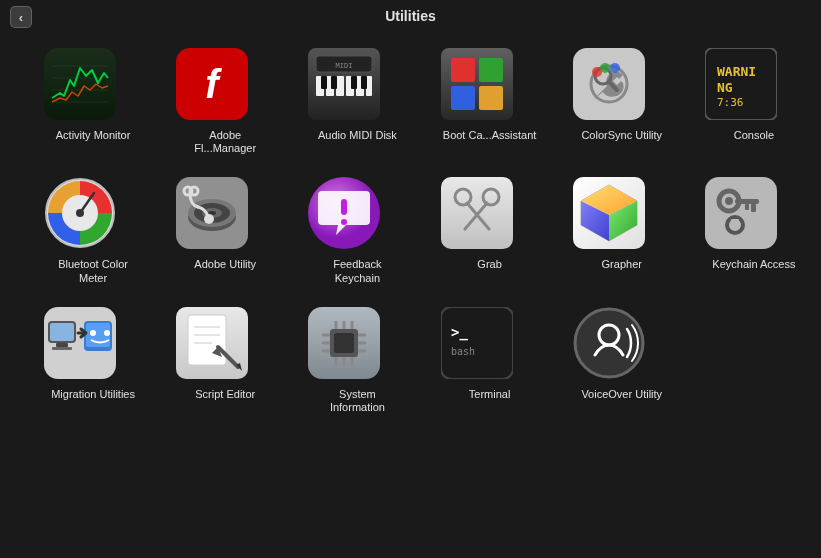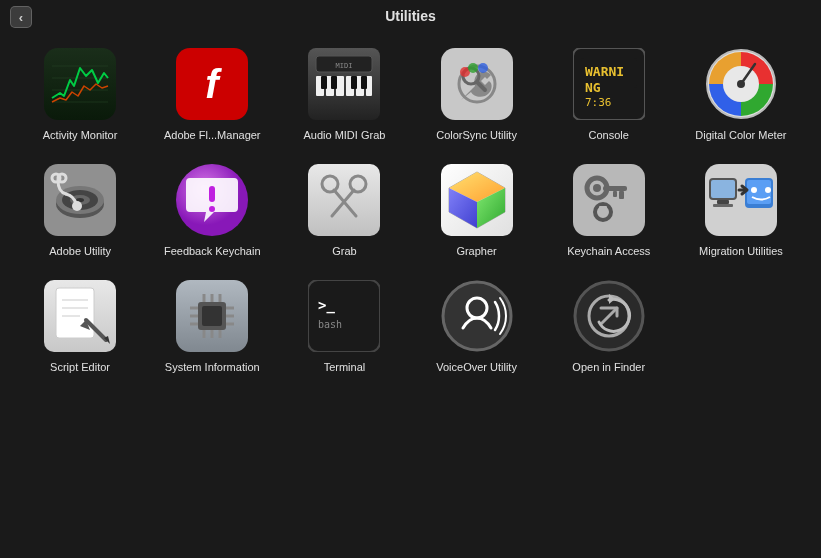--- a/index.html
+++ b/index.html
@@ -70,20 +70,21 @@
       width: 72px;
       height: 72px;
     }
 
     .app-label {
       color: #e0e0e0;
       font-size: 11px;
       text-align: center;
       line-height: 1.2;
       max-width: 100px;
+      margin-left: 26px;
     }
   </style>
 </head>
 <body>
 
 <div class="title-bar">
   <div class="back-btn">‹</div>
   <span>Utilities</span>
 </div>
 
@@ -144,24 +145,43 @@
 
         <rect x="13" y="28" width="6" height="13" rx="1" fill="#111"></rect>
         <rect x="23" y="28" width="6" height="13" rx="1" fill="#111"></rect>
         <rect x="43" y="28" width="6" height="13" rx="1" fill="#111"></rect>
         <rect x="53" y="28" width="6" height="13" rx="1" fill="#111"></rect>
 
         <rect x="8" y="8" width="56" height="16" rx="3" fill="#222" stroke="#555" stroke-width="1"></rect>
         <text x="36" y="20" text-anchor="middle" fill="#888" font-size="7" font-family="monospace">MIDI</text>
       </svg>
     </div>
-    <span class="app-label">Audio MIDI Grab</span>
-  </div>
-
-
+    <span class="app-label">Audio MIDI Disk</span>
+  </div>
+
+
+  <div class="app-item">
+    <div class="icon-wrap">
+      <svg viewBox="0 0 72 72" xmlns="http://www.w3.org/2000/svg">
+        <rect width="72" height="72" rx="8" fill="url(#bcBg)"></rect>
+        <defs>
+          <linearGradient id="bcBg" x1="0" y1="0" x2="0" y2="1">
+            <stop offset="0%" stop-color="#606060"></stop>
+            <stop offset="100%" stop-color="#282828"></stop>
+          </linearGradient>
+        </defs>
+
+        <rect x="10" y="10" width="24" height="24" rx="2" fill="#e03030"></rect>
+        <rect x="38" y="10" width="24" height="24" rx="2" fill="#30a030"></rect>
+        <rect x="10" y="38" width="24" height="24" rx="2" fill="#3060e0"></rect>
+        <rect x="38" y="38" width="24" height="24" rx="2" fill="#e0a030"></rect>
+      </svg>
+    </div>
+    <span class="app-label">Boot Ca...Assistant</span>
+  </div>
 
   <div class="app-item">
     <div class="icon-wrap">
       <svg viewBox="0 0 72 72" xmlns="http://www.w3.org/2000/svg">
         <rect width="72" height="72" rx="14" fill="#c8c8c8"></rect>
 
         <circle cx="36" cy="36" r="18" fill="none" stroke="#888" stroke-width="3"></circle>
 
         <path d="M20 52 L34 38 C32 33 34 26 40 24 C44 23 48 24 50 27 L46 31 L44 29 L40 33 L44 37 L48 33 L50 35 C52 40 49 46 44 48 C38 50 32 48 30 44 Z" fill="#888"></path>
 
@@ -203,21 +223,21 @@
         <path d="M36 36 L4 36 A32 32 0 0 1 36 4 Z" fill="#e8a030"></path>
 
         <circle cx="36" cy="36" r="18" fill="#e8e8e8"></circle>
 
         <line x1="36" y1="36" x2="50" y2="16" stroke="#333" stroke-width="2.5" stroke-linecap="round"></line>
         <circle cx="36" cy="36" r="4" fill="#333"></circle>
 
         <circle cx="36" cy="36" r="34" fill="none" stroke="#bbb" stroke-width="2"></circle>
       </svg>
     </div>
-    <span class="app-label">Digital Color Meter</span>
+    <span class="app-label">Bluetoot Color Meter</span>
   </div>
 
   <div class="app-item">
     <div class="icon-wrap">
       <svg viewBox="0 0 72 72" xmlns="http://www.w3.org/2000/svg">
         <rect width="72" height="72" rx="14" fill="#909090"></rect>
 
         <ellipse cx="36" cy="40" rx="24" ry="14" fill="#555"></ellipse>
         <ellipse cx="36" cy="36" rx="24" ry="14" fill="#777"></ellipse>
         <ellipse cx="36" cy="36" rx="18" ry="10" fill="#444"></ellipse>
@@ -434,29 +454,14 @@
         <path d="M22 48 Q28 38 36 38 Q44 38 50 48" fill="none" stroke="#fff" stroke-width="3" stroke-linecap="round"></path>
 
         <path d="M54 22 Q58 28 58 36 Q58 44 54 50" fill="none" stroke="#fff" stroke-width="2.5" stroke-linecap="round"></path>
         <path d="M59 18 Q65 26 65 36 Q65 46 59 54" fill="none" stroke="#fff" stroke-width="2" stroke-linecap="round"></path>
       </svg>
     </div>
     <span class="app-label">VoiceOver Utility</span>
   </div>
 
 
-  <div class="app-item">
-    <div class="icon-wrap">
-      <svg viewBox="0 0 72 72" xmlns="http://www.w3.org/2000/svg">
-        <circle cx="36" cy="36" r="34" fill="#2a2a2a" stroke="#555" stroke-width="3"></circle>
-
-        <circle cx="36" cy="36" r="20" fill="none" stroke="#aaa" stroke-width="3"></circle>
-        <path d="M28 28 L44 28 L44 36" fill="none" stroke="#aaa" stroke-width="3" stroke-linecap="round" stroke-linejoin="round"></path>
-        <path d="M44 28 L28 44" fill="none" stroke="#aaa" stroke-width="3" stroke-linecap="round"></path>
-
-        <path d="M26 42 A16 16 0 1 0 36 20" fill="none" stroke="#bbb" stroke-width="3" stroke-linecap="round"></path>
-        <polygon points="36,14 36,24 42,19" fill="#bbb"></polygon>
-      </svg>
-    </div>
-    <span class="app-label">Open in Finder</span>
-  </div>
 
 </div>
 
 </body></html>

